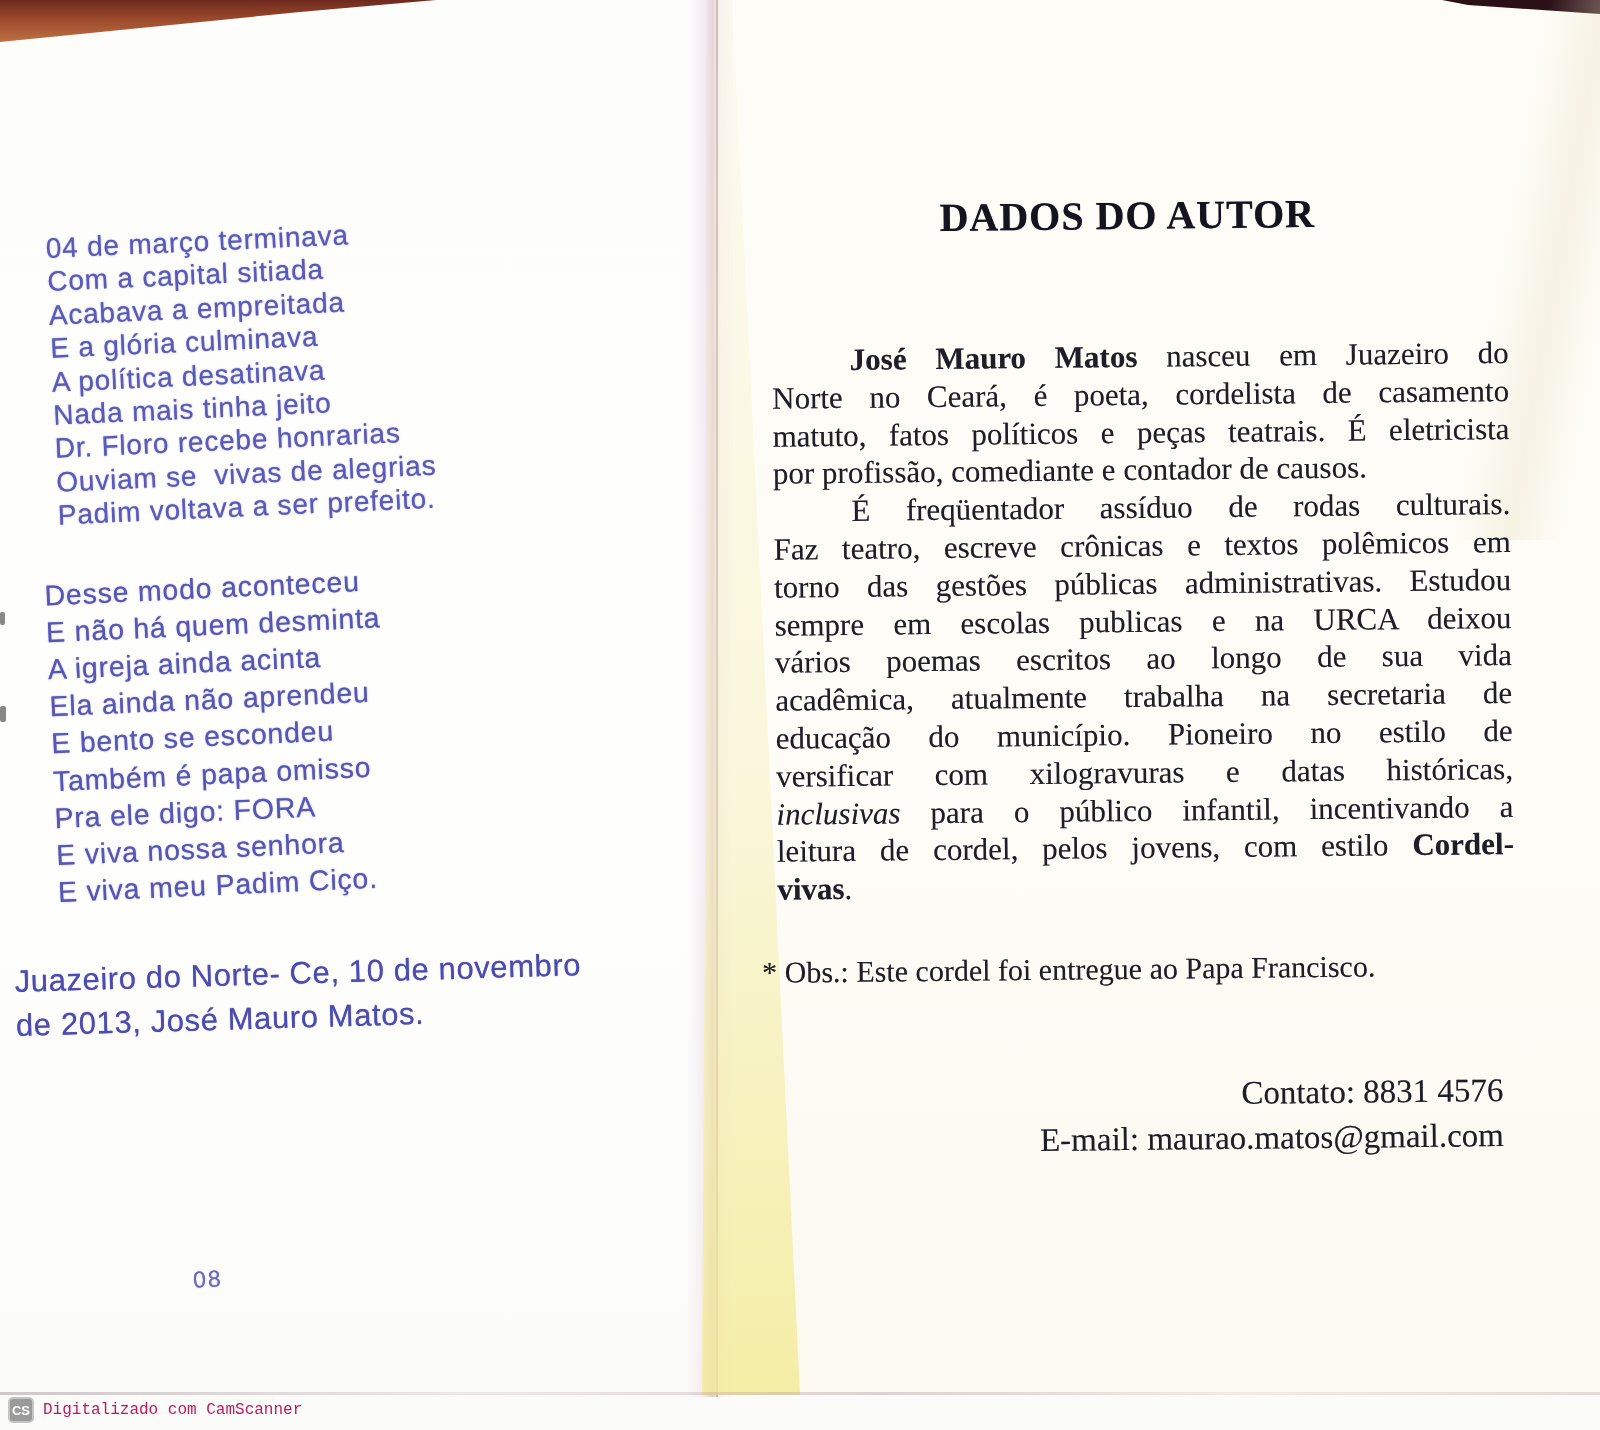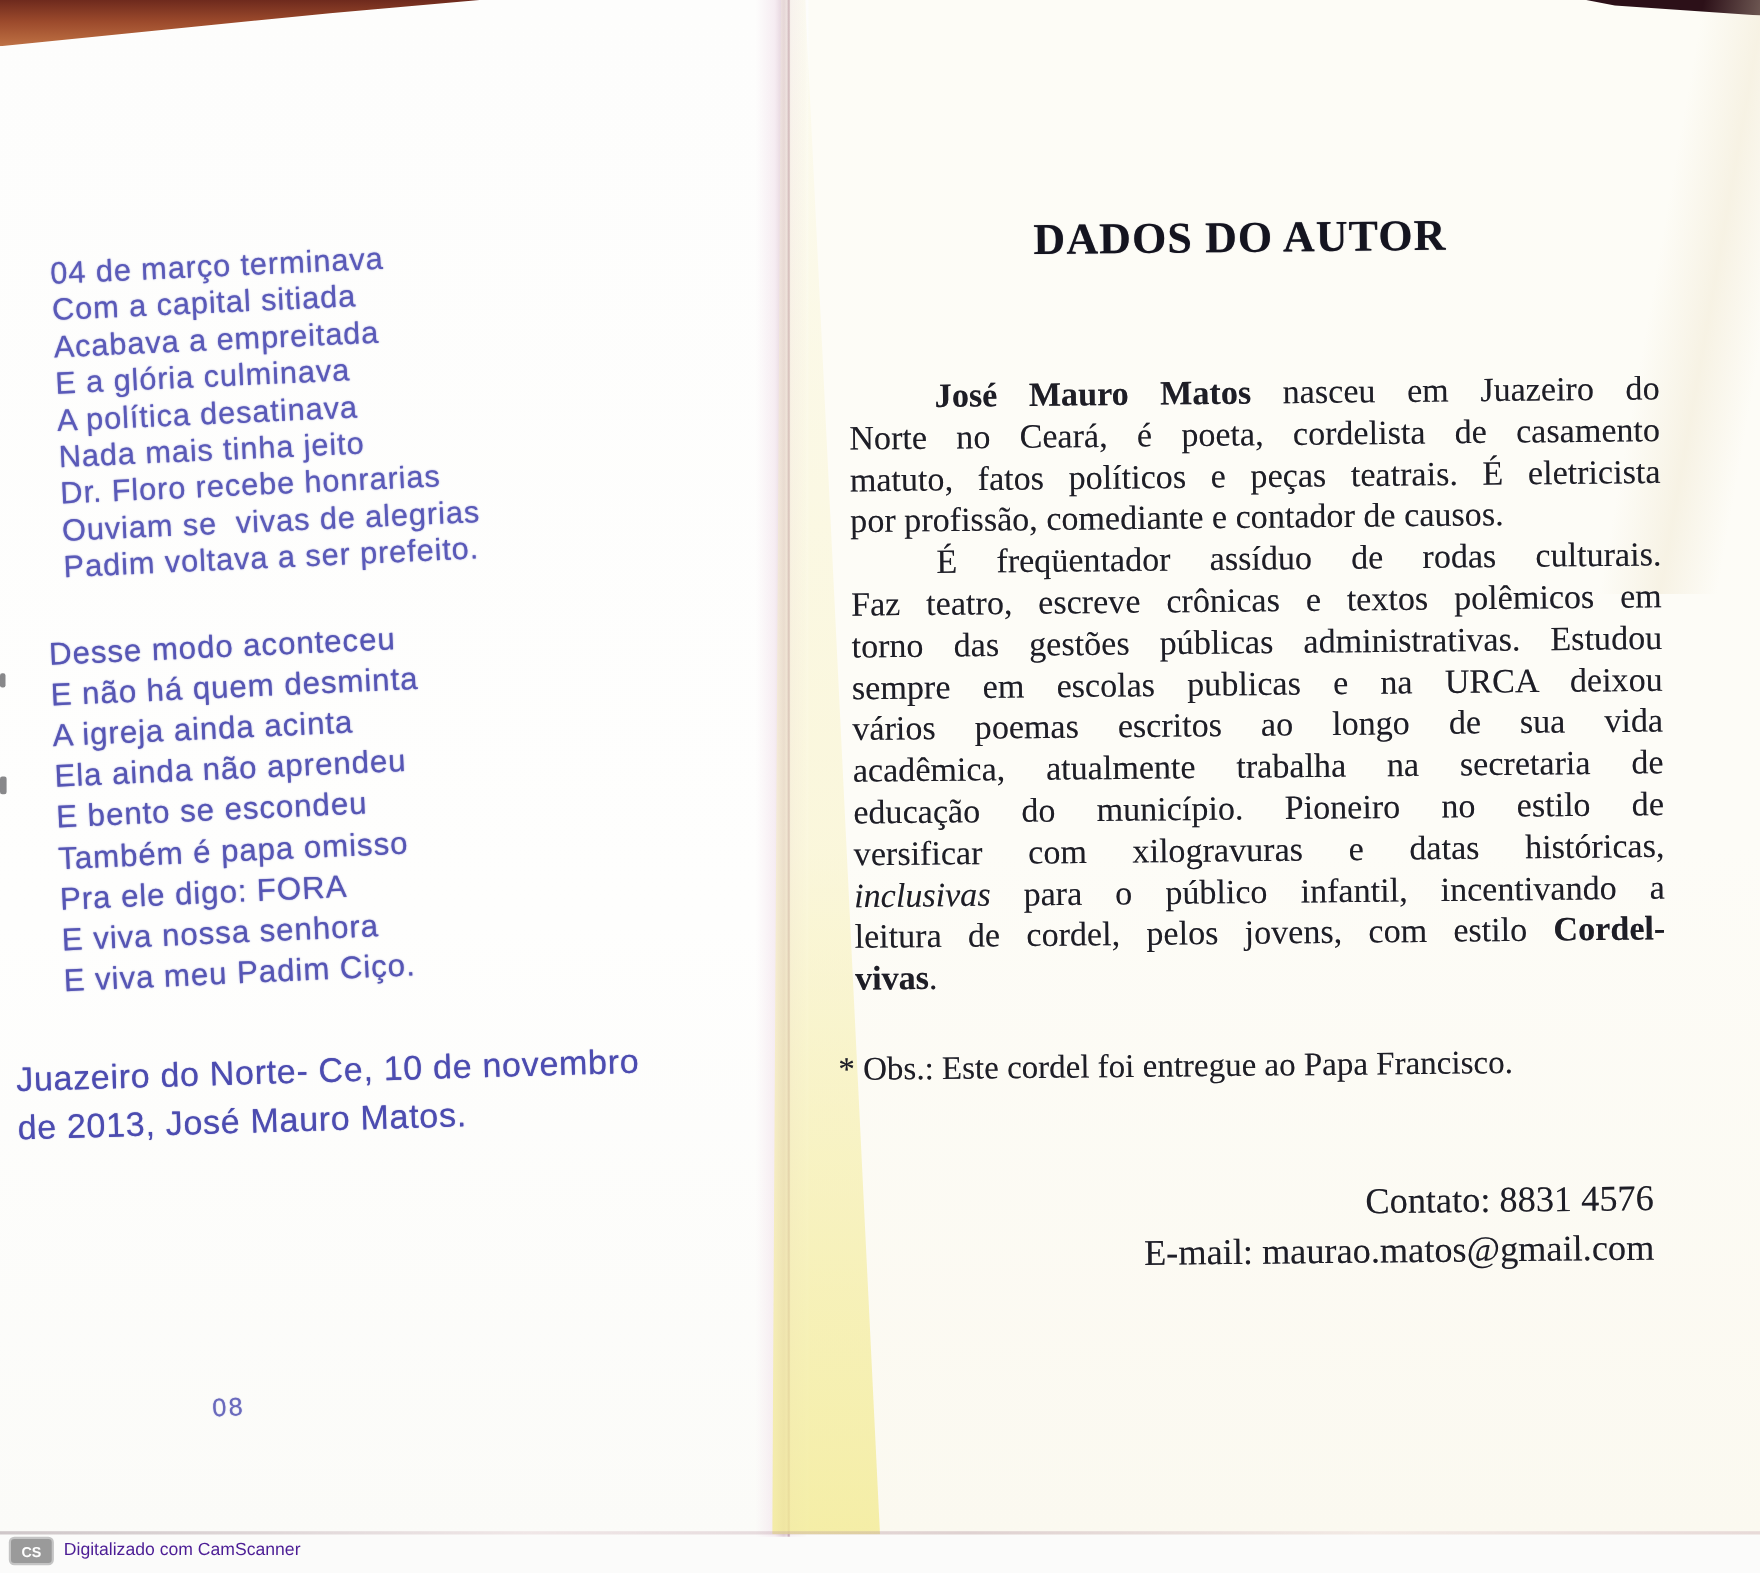--- a/index.html
+++ b/index.html
@@ -66,25 +66,25 @@
   .indent{display:inline-block;width:78px;}
   .b{font-weight:bold;}
   .i{font-style:italic;}
   .note{position:absolute;left:12px;top:952px;font-size:30px;
     text-shadow:0 0 0.5px rgba(25,25,45,0.45);}
   .contact{position:absolute;right:18px;top:1072px;text-align:right;font-size:33px;
     line-height:45px;text-shadow:0 0 0.5px rgba(25,25,45,0.45);}
 
   
   .watermark{position:absolute;left:8px;top:1397px;display:flex;align-items:center;gap:9px;}
-  .cs-icon{width:41px;height:26px;box-sizing:border-box;background:#9a9a9a;
+  .cs-icon{width:26px;height:26px;box-sizing:border-box;background:#9a9a9a;
     border:2px solid #c4c4c4;border-radius:5px;color:#ffffff;
     font-family:"Liberation Sans",sans-serif;font-weight:bold;font-size:13px;
     display:flex;align-items:center;justify-content:center;letter-spacing:0;}
-  .wm-text{color:#4c1d95;font-family:Liberation Sans, sans-serif;font-size:16px;}
+  .wm-text{color:#be185d;font-family:Liberation Mono, monospace;font-size:16px;}
 </style>
 </head>
 <body>
 
 <div class="canvas">
 
   <div class="left-page"></div>
   <div class="right-page"></div>
   <div class="below-strip"></div>
 

